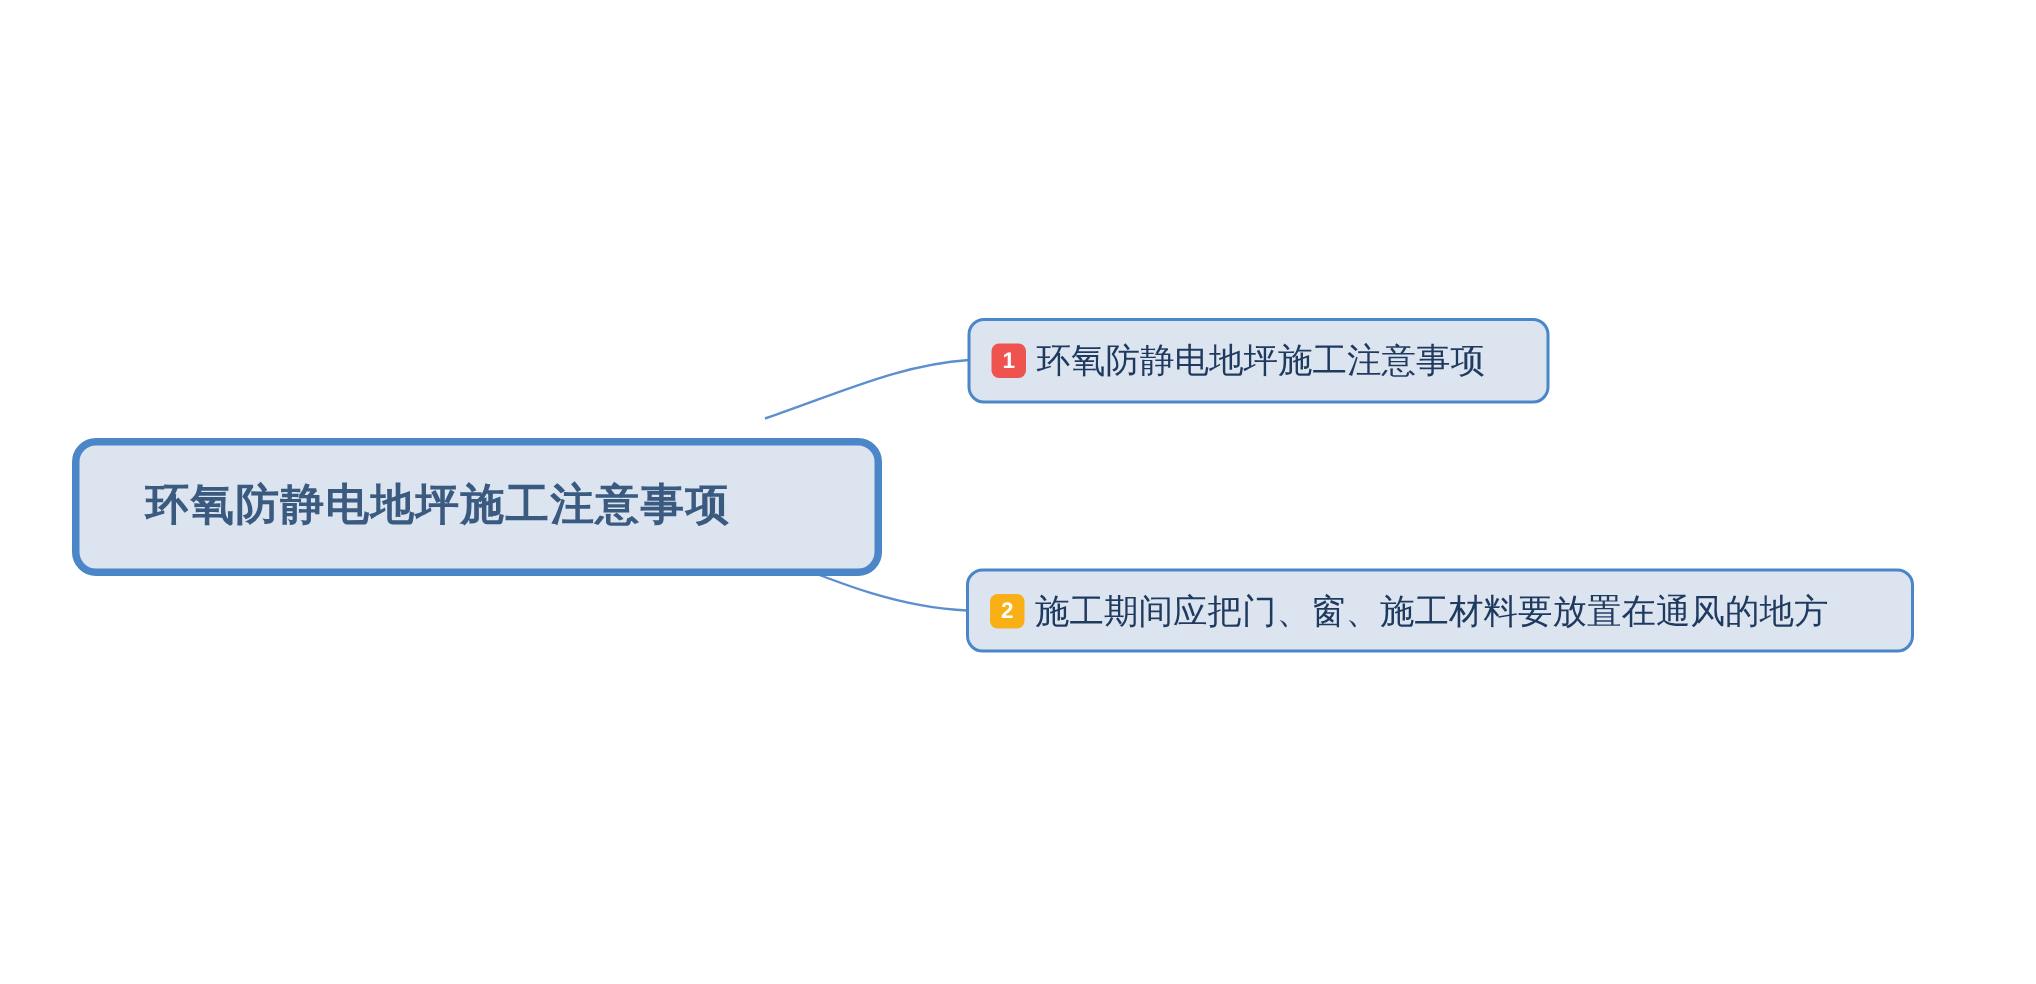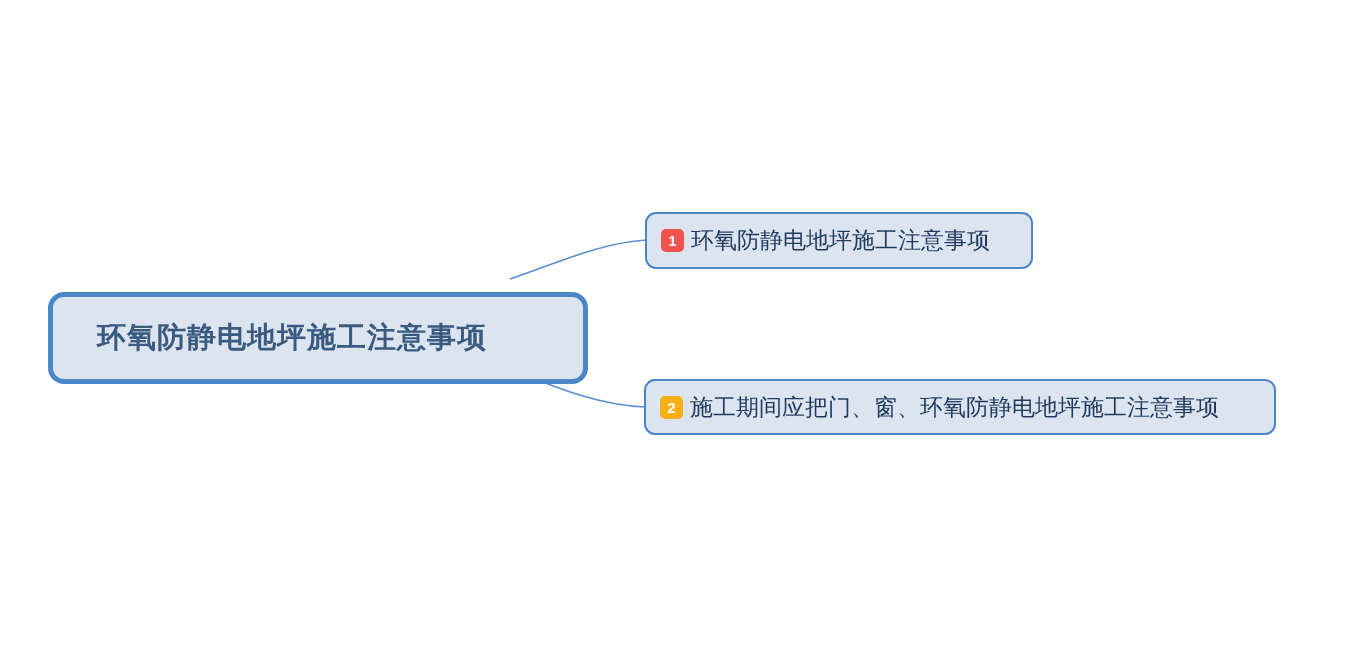--- a/index.html
+++ b/index.html
@@ -126,16 +126,16 @@
     <span class="node-text">环氧防静电地坪施工注意事项</span>
   </div>
 
   <div class="node child-node" id="child-node-1">
     <span class="badge badge-red">1</span>
     <span class="node-text">环氧防静电地坪施工注意事项</span>
   </div>
 
   <div class="node child-node" id="child-node-2">
     <span class="badge badge-orange">2</span>
-    <span class="node-text">施工期间应把门、窗、环氧防静电地坪施工注意事项</span>
+    <span class="node-text">施工期间应把门、窗、施工材料要放置在通风的地方</span>
   </div>
 
 </div>
 
 </body></html>

